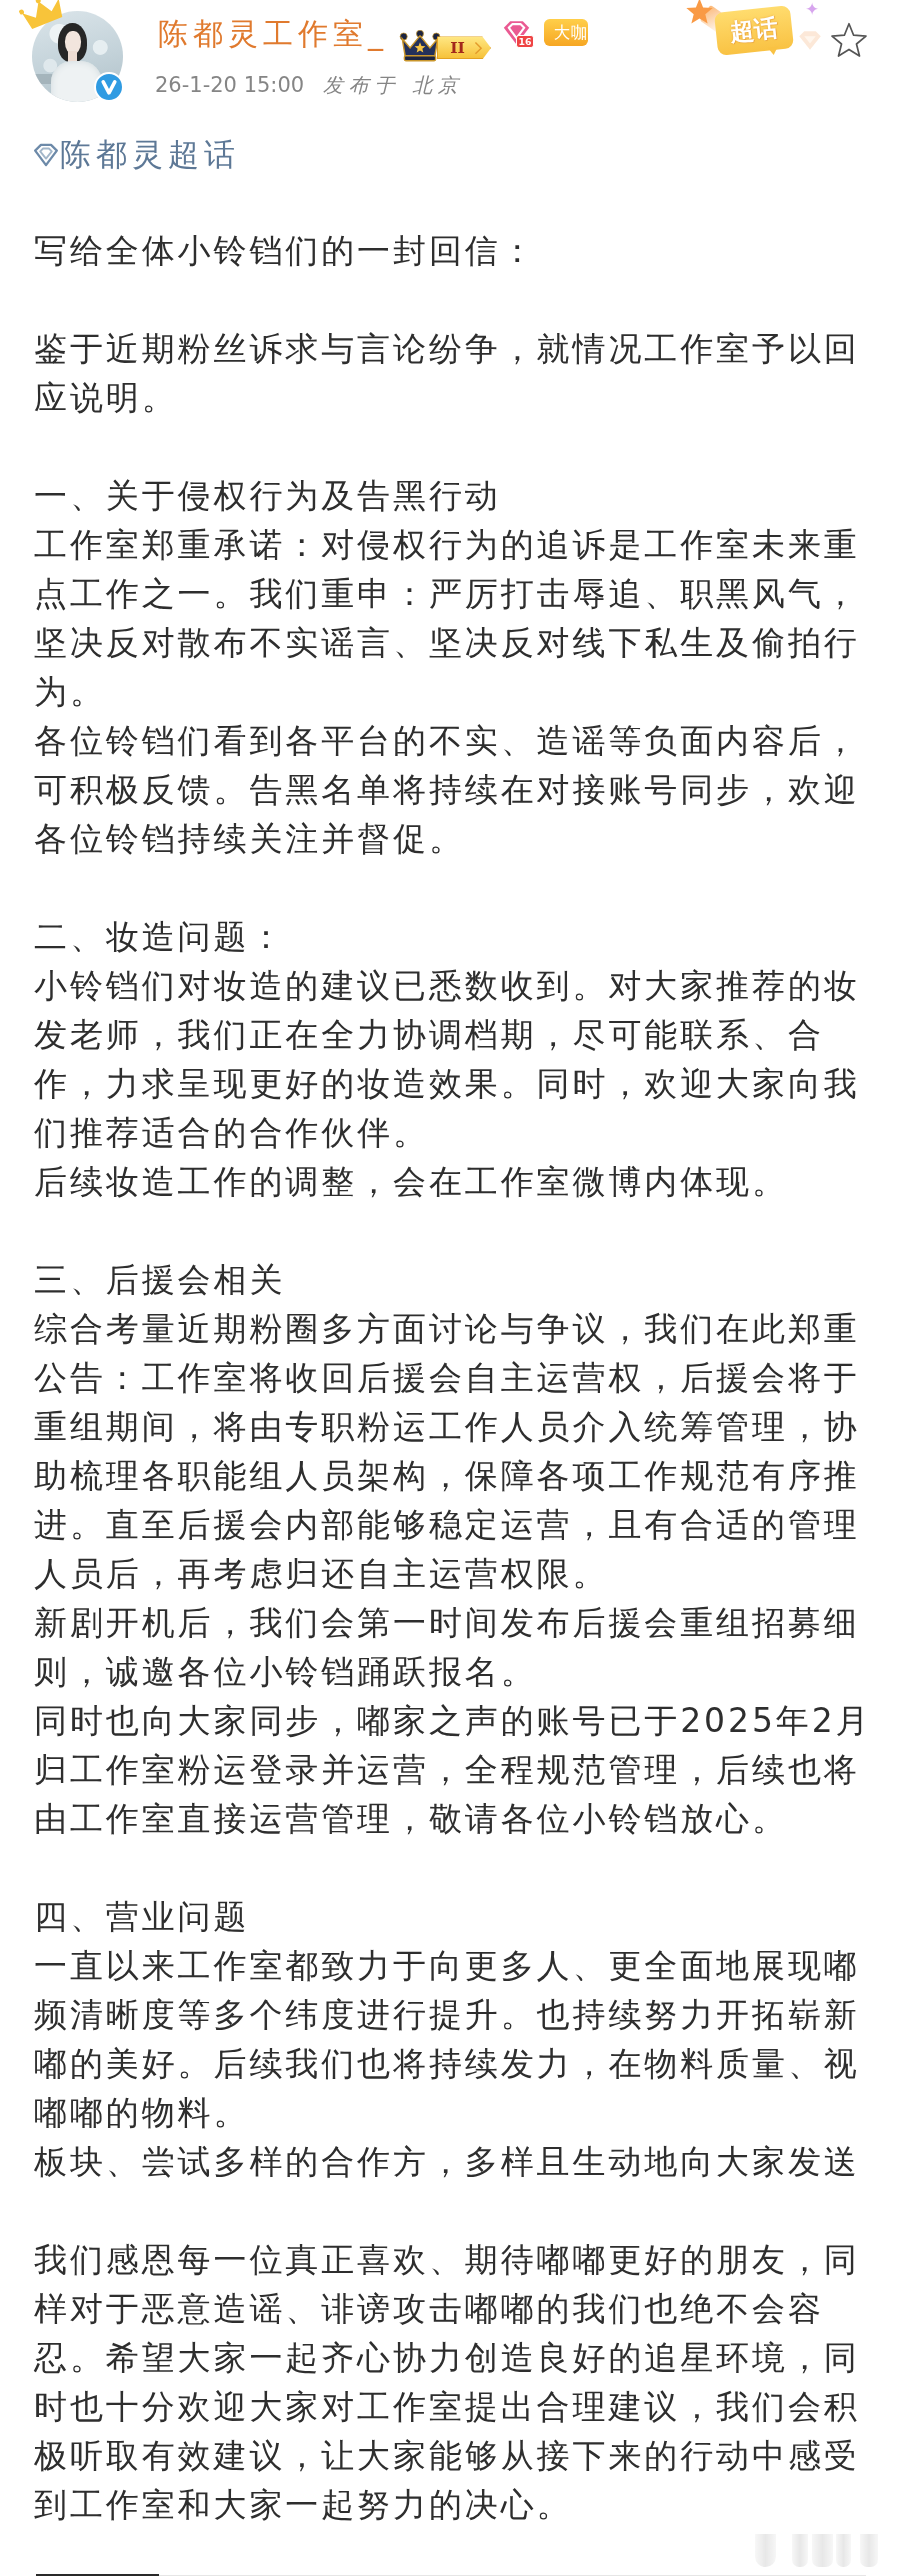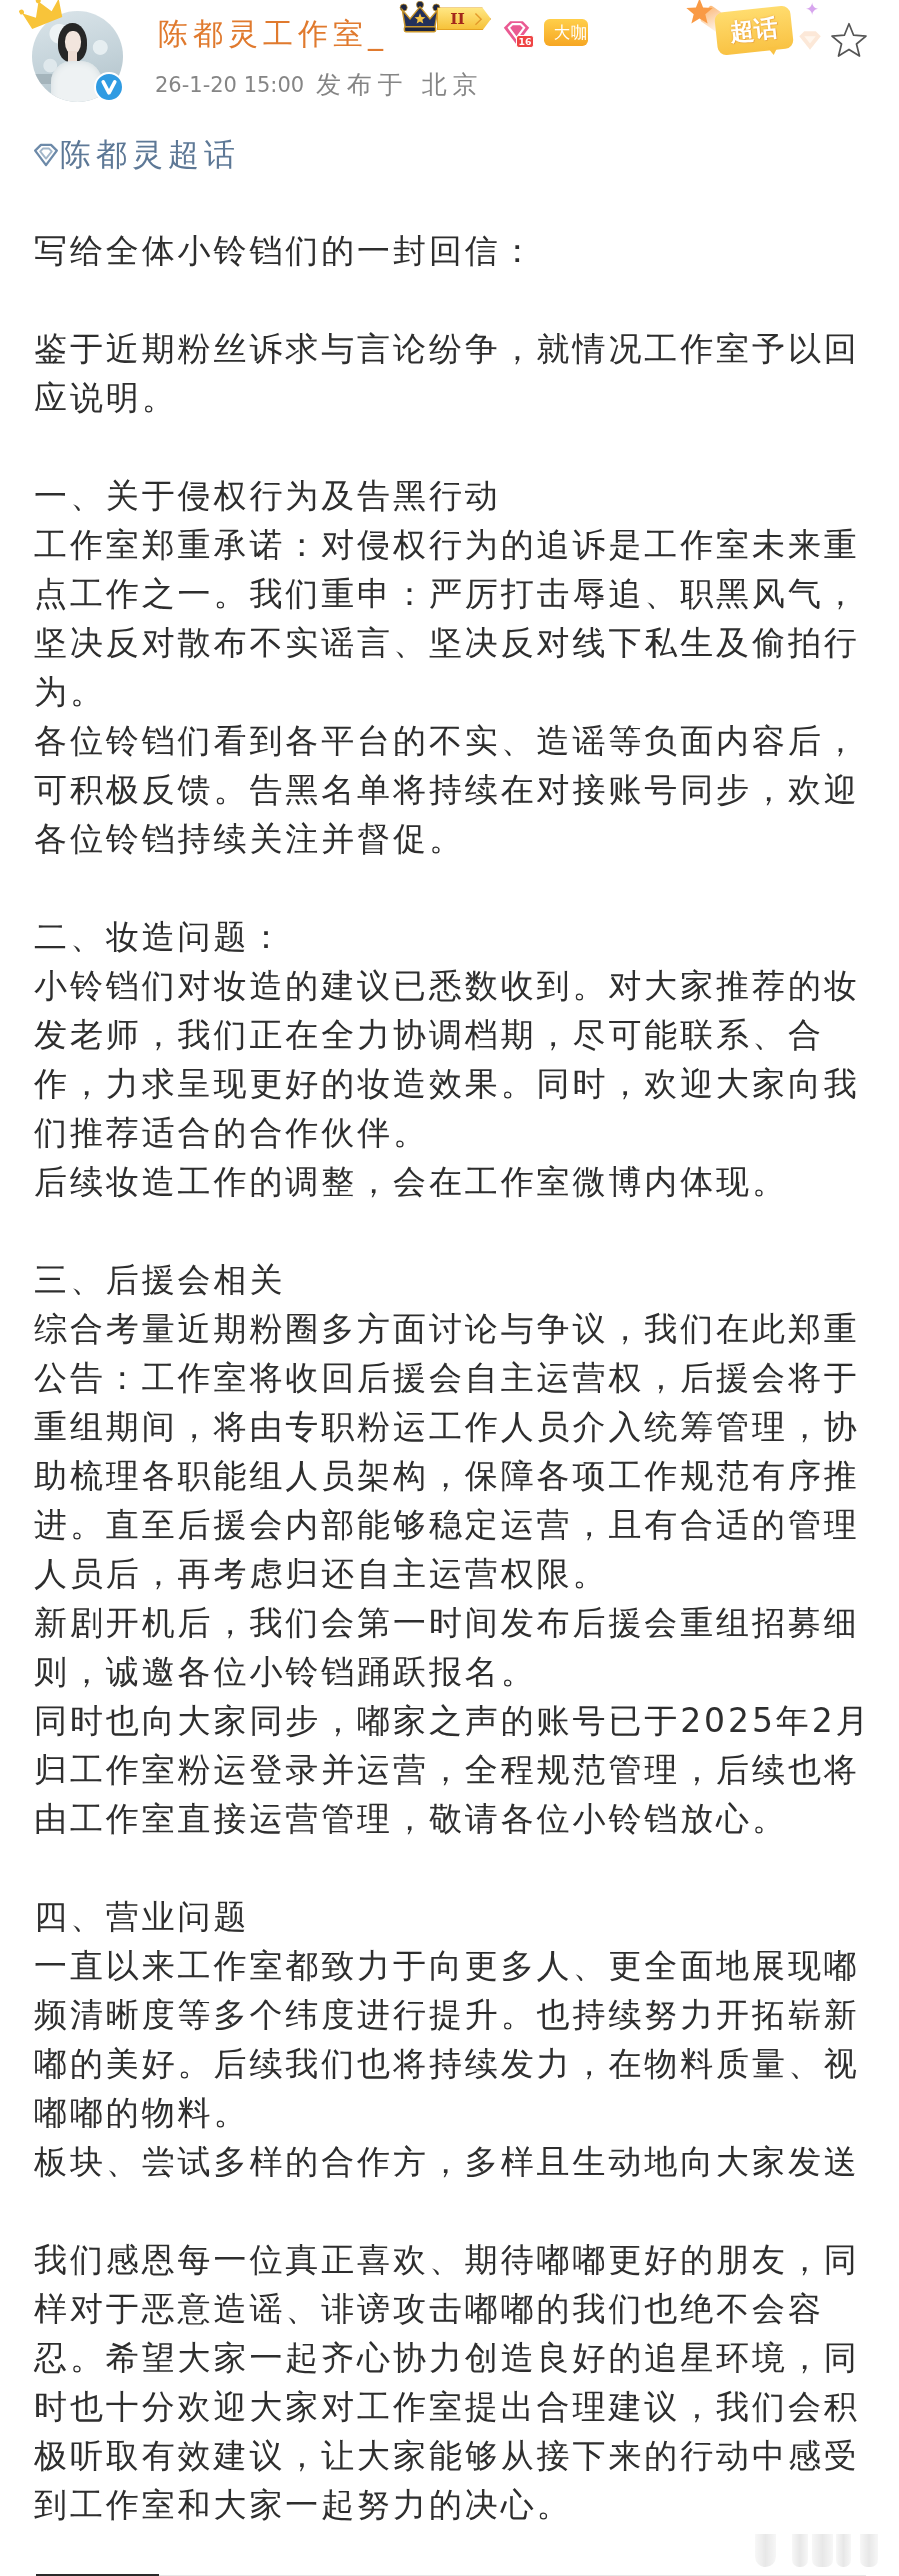--- a/index.html
+++ b/index.html
@@ -16,37 +16,37 @@
   .avatar .hair { position: absolute; left: 26px; top: 12px; width: 28.6px; height: 39px; background: #262626; border-radius: 50% 50% 42% 42%; }
   .avatar .face { position: absolute; left: 33px; top: 20px; width: 15.7px; height: 23px; background: #f2e5dd; border-radius: 45% 45% 50% 50%; }
   .avatar .neck { position: absolute; left: 36px; top: 40px; width: 8.6px; height: 11.4px; background: #eddcd2; }
   .avatar .dress { position: absolute; left: 18.6px; top: 50px; width: 51px; height: 50px; background: #eef2f3; border-radius: 42% 42% 0 0; box-shadow: inset 0 0 7.1px #cfd9dd; }
   .crown-deco { position: absolute; left: 21.4px; top: -2.9px; width: 44px; height: 31px; transform: rotate(-22deg); }
   .verified { position: absolute; left: 94px; top: 72px; width: 30px; height: 30px; border-radius: 50%; background: #2f9be2; border: 2.1px solid #ffffff; }
   .verified svg { position: absolute; left: 0; top: 0; }
 
   
   .author-name { position: absolute; left: 158px; top: 15.7px; height: 36px; line-height: 36px; font-size: 30px; letter-spacing: 5px; color: #e07a2e; white-space: pre; }
-  .vip-badge { position: absolute; left: 398px; top: 1px; width: 94px; height: 34px; }
+  .vip-badge { position: absolute; left: 398px; top: 30px; width: 94px; height: 34px; }
   .vip-crown { position: absolute; left: 0; top: 0; }
   .vip-pill { position: absolute; left: 39px; top: 6.4px; width: 54px; height: 23px;
     background: linear-gradient(#ffe783, #f6c23a); border: 1.4px solid #e4a323;
     clip-path: polygon(0 0, 84% 0, 100% 50%, 84% 100%, 0 100%); }
   .vip-level { position: absolute; left: 51px; top: 6.4px; width: 17px; height: 23px; line-height: 23px; text-align: center;
     font-family: "DejaVu Serif", serif; font-weight: bold; font-size: 15.7px; color: #a3281b; }
   .vip-chevron { position: absolute; left: 76px; top: 10.7px; width: 8.6px; height: 14.3px; }
   .fan-badge { position: absolute; left: 501px; top: 19px; width: 34px; height: 30px; }
   .fan-level { position: absolute; left: 15px; top: 15.7px; min-width: 18px; height: 13.6px; padding: 0 1.4px; border-radius: 2.9px;
     background: #ef4444; border: 1.1px solid #ffffff; color: #ffffff; font-weight: bold; font-size: 9.3px; line-height: 11.4px; text-align: center; }
   .role-badge { position: absolute; left: 544px; top: 19px; width: 44px; height: 27px; border-radius: 5.7px;
     background: linear-gradient(#ffcf4a, #f6a623); color: #ffffff; font-size: 16.4px; line-height: 27px; text-align: right; letter-spacing: 0.7px; }
 
   
   .timestamp { position: absolute; left: 155px; top: 71px; height: 28.6px; line-height: 28.6px; font-size: 21px; color: #858585; white-space: pre; }
-  .location { position: absolute; left: 316px; top: 71px; height: 28.6px; line-height: 28.6px; font-size: 25px; letter-spacing: 5.7px; color: #858585; white-space: pre; }
+  .location { position: absolute; left: 323px; top: 71px; height: 28.6px; line-height: 28.6px; font-size: 20px; letter-spacing: 5.7px; color: #858585; white-space: pre; font-style: italic; }
 
   
   .sticker { position: absolute; left: 684px; top: 0; width: 143px; height: 64px; }
   .sticker-star { position: absolute; left: 0; top: -4.3px; }
   .sticker-streak { position: absolute; left: 18.6px; top: 10px; width: 24px; height: 18.6px; background: linear-gradient(120deg, #fbb877, rgba(251,184,119,0)); transform: rotate(35deg); border-radius: 2.9px; }
   .sticker-bubble { position: absolute; left: 32px; top: 8.6px; width: 76px; height: 43px; border-radius: 8.6px;
     background: linear-gradient(#ffdc6e, #f9c243); transform: rotate(-6deg); }
   .sticker-bubble::after { content: ""; position: absolute; left: 50px; top: 40px; border-left: 5.7px solid transparent; border-right: 5.7px solid transparent; border-top: 8.6px solid #f9c243; }
   .sticker-text { position: absolute; left: 0; top: 0; width: 76px; height: 43px; line-height: 43px; text-align: center;
     font-size: 24px; font-weight: bold; color: #ffffff; text-shadow: 0 0 2.1px #e9a23a, 0.7px 0.7px 0 #e9a23a; }

